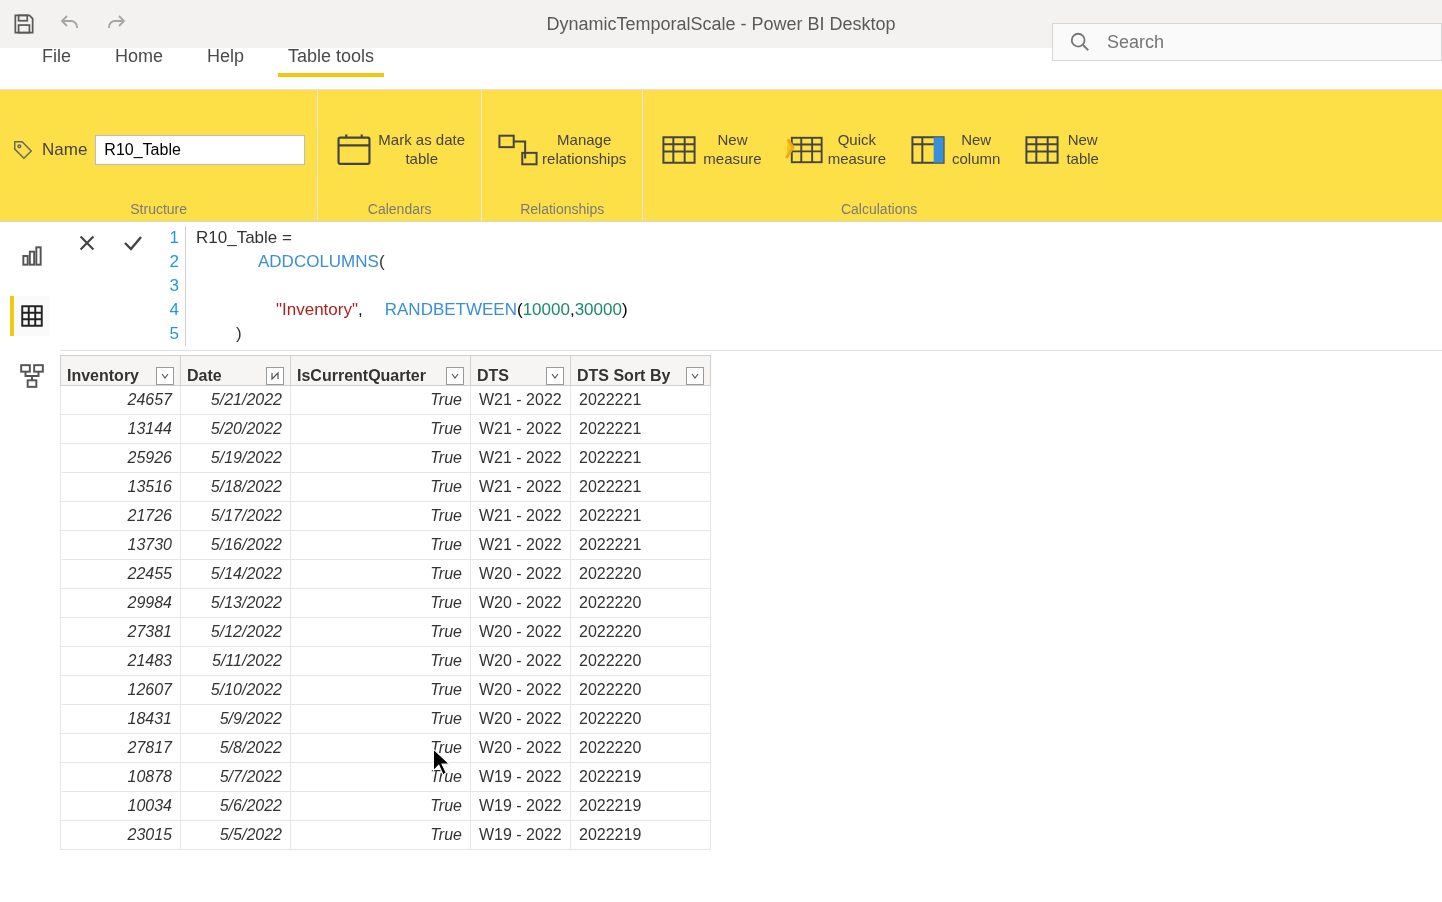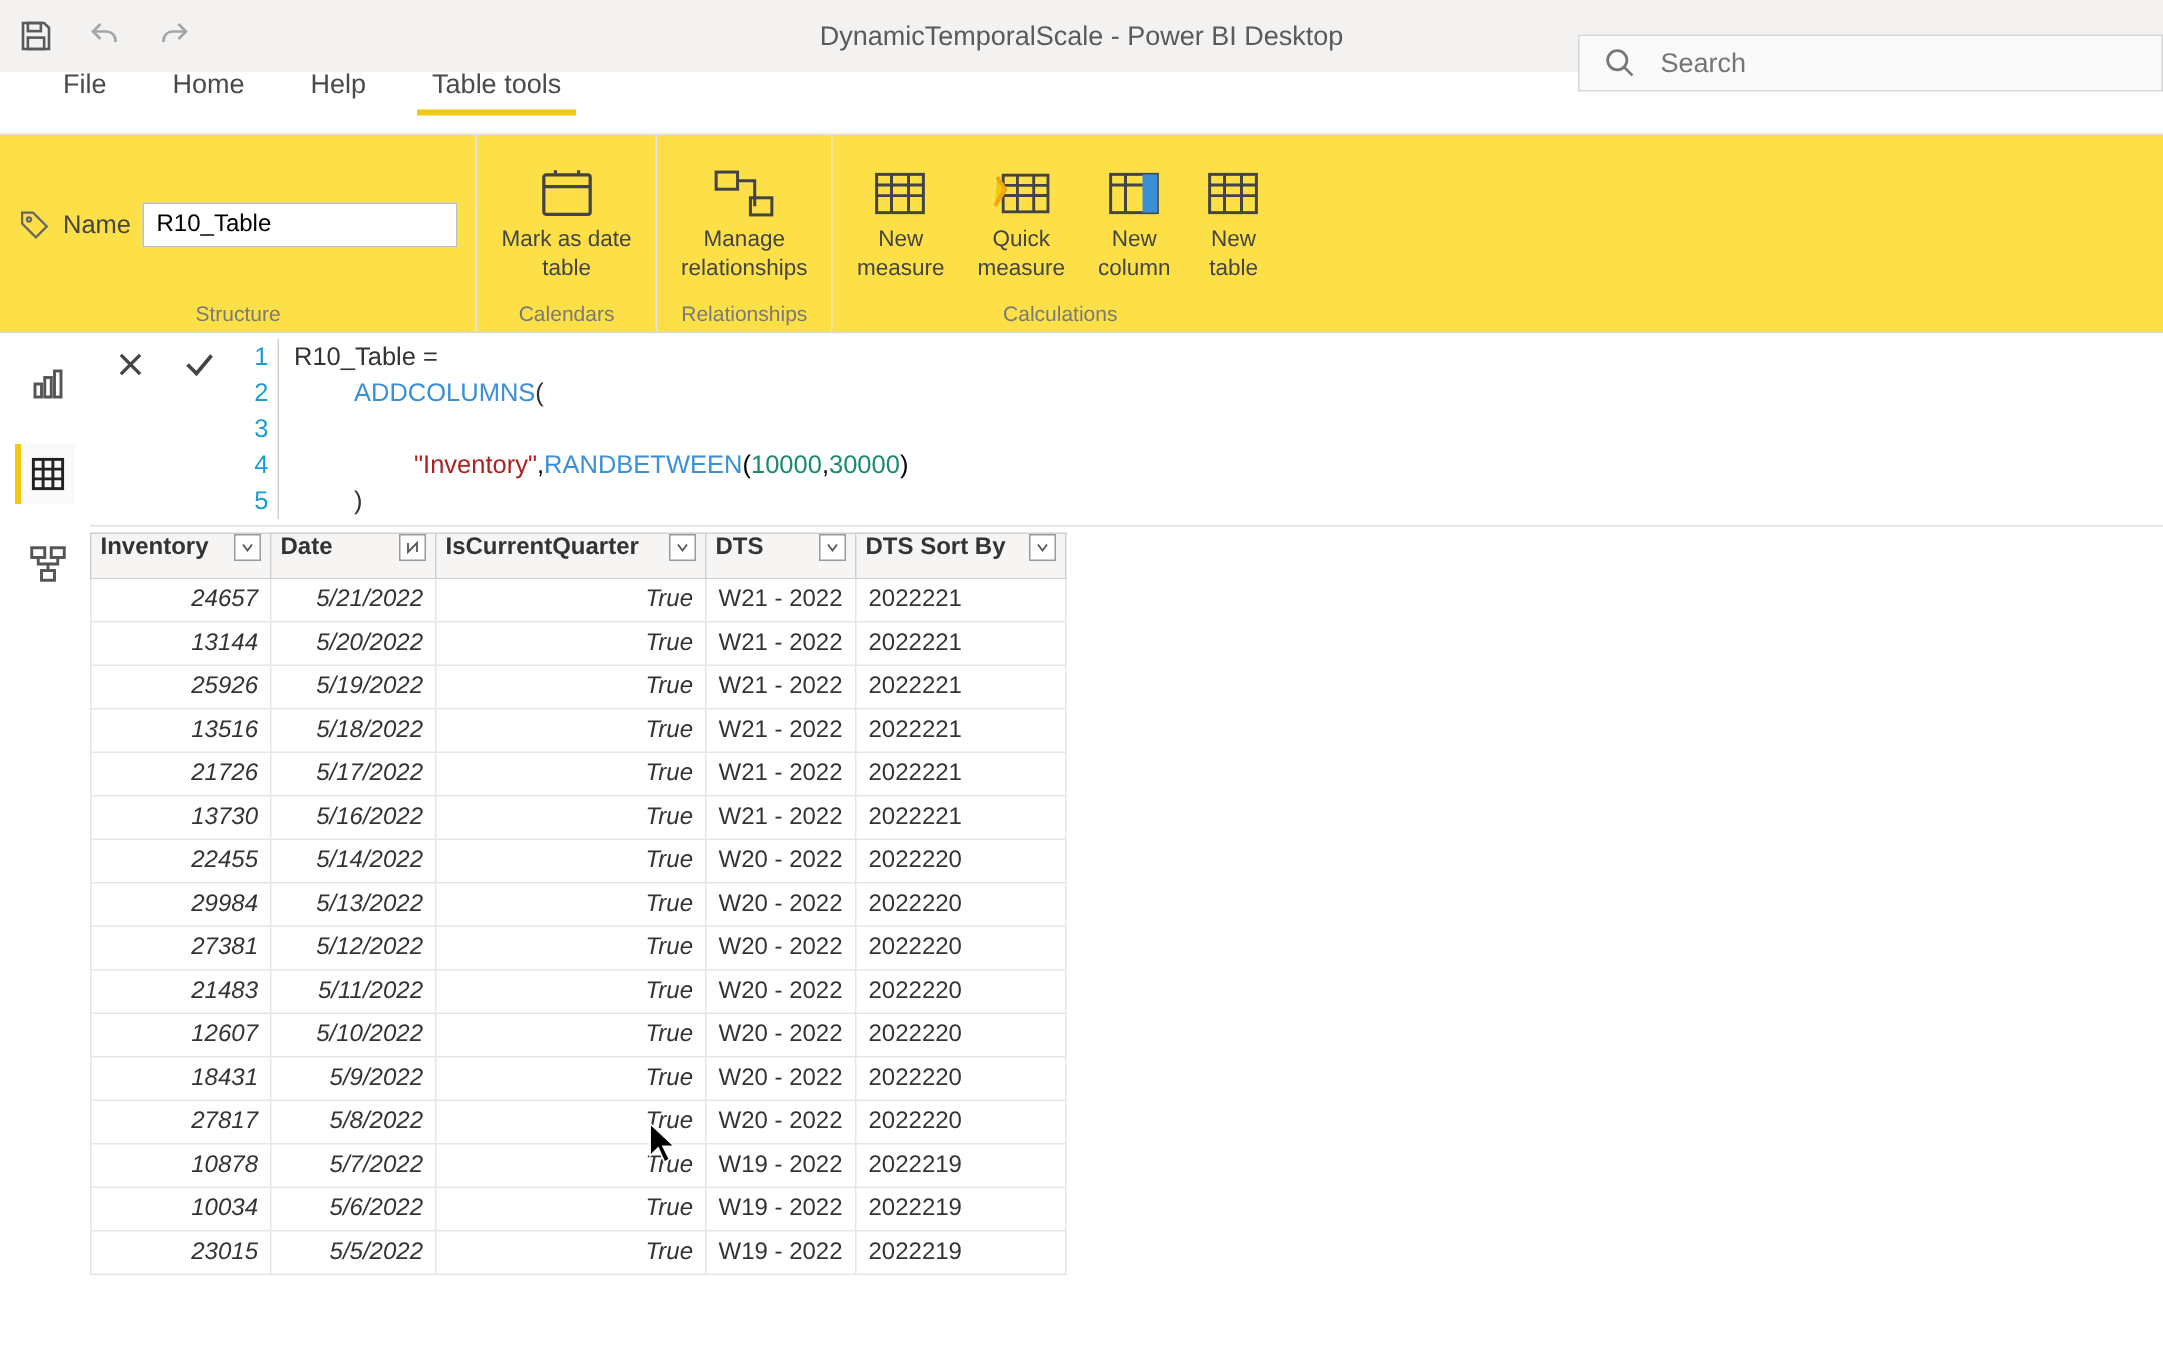--- a/index.html
+++ b/index.html
@@ -23,47 +23,47 @@
 .ribbon { height: 132px; background: #fde047; border-bottom: 1px solid #d6d6d6; display: flex; }
 .ribbon-group { padding: 8px 12px 4px; display: flex; flex-direction: column; border-right: 1px solid #e5e5e5; }
 .ribbon-group .group-body { flex: 1; display: flex; align-items: center; gap: 14px; }
 .ribbon-group .group-label { text-align: center; font-size: 14px; color: #7a7a7a; }
 
 .name-field { display: flex; align-items: center; gap: 8px; }
 .name-field .tag-ico { width: 22px; height: 22px; color: #666; }
 .name-field label { font-size: 17px; color: #444; }
 .name-field input { width: 210px; height: 30px; border: 1px solid #bdbdbd; padding: 0 8px; font-size: 16px; }
 
-.ribbon-btn { display: flex; flex-direction: column; align-items: center; gap: 4px; cursor: pointer; padding: 2px 4px; }
+.ribbon-btn { display: flex; flex-direction: row; align-items: center; gap: 4px; cursor: pointer; padding: 2px 4px; }
 .ribbon-btn .ico { width: 40px; height: 36px; display: flex; align-items: center; justify-content: center; }
 .ribbon-btn .lbl { font-size: 15px; color: #444; text-align: center; line-height: 1.25; white-space: pre-line; }
 
 
 .left-rail { position: absolute; left: 0; top: 222px; width: 60px; background: #fff; display: flex; flex-direction: column; align-items: center; padding-top: 14px; gap: 20px; }
 .left-rail .vbtn { width: 40px; height: 40px; display: flex; align-items: center; justify-content: center; cursor: pointer; color: #555; border-left: 4px solid transparent; }
 .left-rail .vbtn.active { border-left: 4px solid #f2c811; background: #fafafa; color: #222; }
 
 
 .main { position: absolute; left: 60px; top: 222px; right: 0; bottom: 0; }
 
 
 .formula-bar { display: flex; align-items: flex-start; border-bottom: 1px solid #e1e1e1; padding: 4px 10px; gap: 12px; }
 .formula-bar .fx-btn { width: 34px; height: 34px; display: flex; align-items: center; justify-content: center; color: #555; cursor: pointer; }
 .formula-editor { flex: 1; font-family: Consolas, monospace; font-size: 17px; line-height: 24px; }
 .formula-editor .row { display: flex; }
 .formula-editor .ln { width: 24px; text-align: right; color: #1a9dd6; border-right: 1px solid #d0d0d0; padding-right: 6px; margin-right: 10px; }
-.tok-fn { color: #3a8fd6; font-weight: 500; }
+.tok-fn { color: #3a8fd6; font-weight: 500; margin-left: 22px; }
 .tok-num { color: #1b8a6b; }
 .tok-str { color: #b02020; }
 .tok-id { color: #333; }
 
 
 .data-table { border-collapse: collapse; margin-top: 4px; }
 .data-table th { background: #f6f5f4; border: 1px solid #cfcfcf; font-size: 16px; font-weight: 600; color: #333; height: 30px; padding: 0 6px; text-align: left; position: relative; }
-.data-table th .hd { display: flex; align-items: flex-start; justify-content: space-between; gap: 8px; height: 100%; }
+.data-table th .hd { display: flex; align-items: flex-end; justify-content: space-between; gap: 8px; height: 100%; }
 .data-table th .drop { width: 18px; height: 18px; border: 1px solid #9a9a9a; display: flex; align-items: center; justify-content: center; background: #fff; }
 .data-table td { border: 1px solid #e6e6e6; font-size: 16px; color: #333; height: 29px; padding: 0 8px; font-style: italic; }
 .data-table td.num { text-align: right; font-style: italic; }
 .data-table td.plain { font-style: normal; }
 
 
 .cursor-arrow { position: absolute; left: 370px; top: 525px; width: 24px; height: 30px; pointer-events: none; }
 </style>
 </head>
 <body>

